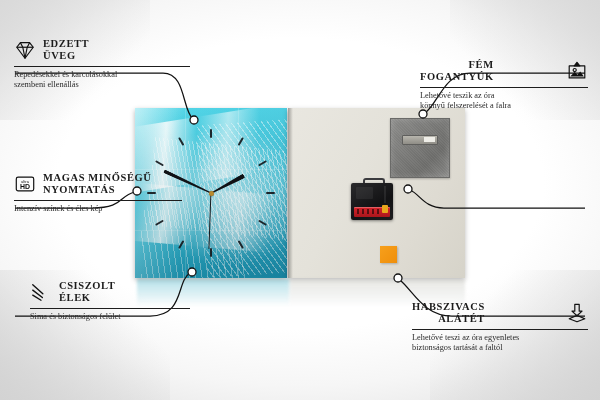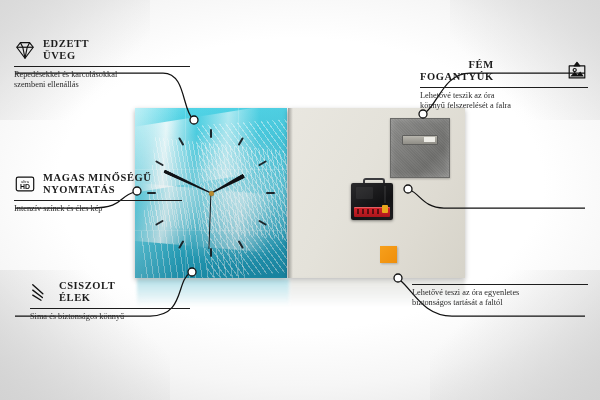--- a/index.html
+++ b/index.html
@@ -280,21 +280,21 @@
           <path d="M3 4 L14 14"></path>
               <path d="M3 10 L13.5 18"></path>
               <path d="M3 15.5 L12 21"></path>
         </g>
           </svg>
       </span>
       <span class="co-title">CSISZOLT
 ÉLEK</span>
     </div>
     <div class="co-rule"></div>
-    <div class="co-desc">Sima és biztonságos könnyű</div>
+    <div class="co-desc">Sima és biztonságos felület</div>
   </div>
 
   <div class="callout" id="c-handle">
     <div class="co-head right">
       <span class="co-title right">FÉM
 FOGANTYÚK</span>
       <span class="ico">
         <svg viewBox="0 0 24 24">
           <g fill="none" stroke="#111" stroke-width="1.3" stroke-linejoin="round">
             <path d="M12 2.5 L9 6.5 H15 Z" fill="#111"></path>
@@ -305,18 +305,30 @@
         </svg>
       </span>
     </div>
     <div class="co-rule"></div>
     <div class="co-desc right">Lehetővé teszik az óra
 könnyű felszerelését a falra</div>
   </div>
 
 
   <div class="callout" id="c-foam">
+    <div class="co-head right">
+      <span class="co-title right">HABSZIVACS
+ALÁTÉT</span>
+      <span class="ico">
+        <svg viewBox="0 0 24 24">
+          <g fill="none" stroke="#111" stroke-width="1.3" stroke-linejoin="round">
+            <path d="M9.6 2.5 H14.4 V10 H17.5 L12 15 L6.5 10 H9.6 Z"></path>
+            <path d="M12 14.6 L20.5 18.3 L12 21.6 L3.5 18.3 Z"></path>
+          </g>
+        </svg>
+      </span>
+    </div>
     <div class="co-rule"></div>
     <div class="co-desc right">Lehetővé teszi az óra egyenletes
 biztonságos tartását a faltól</div>
   </div>
 
 </div>
 
 </body></html>

